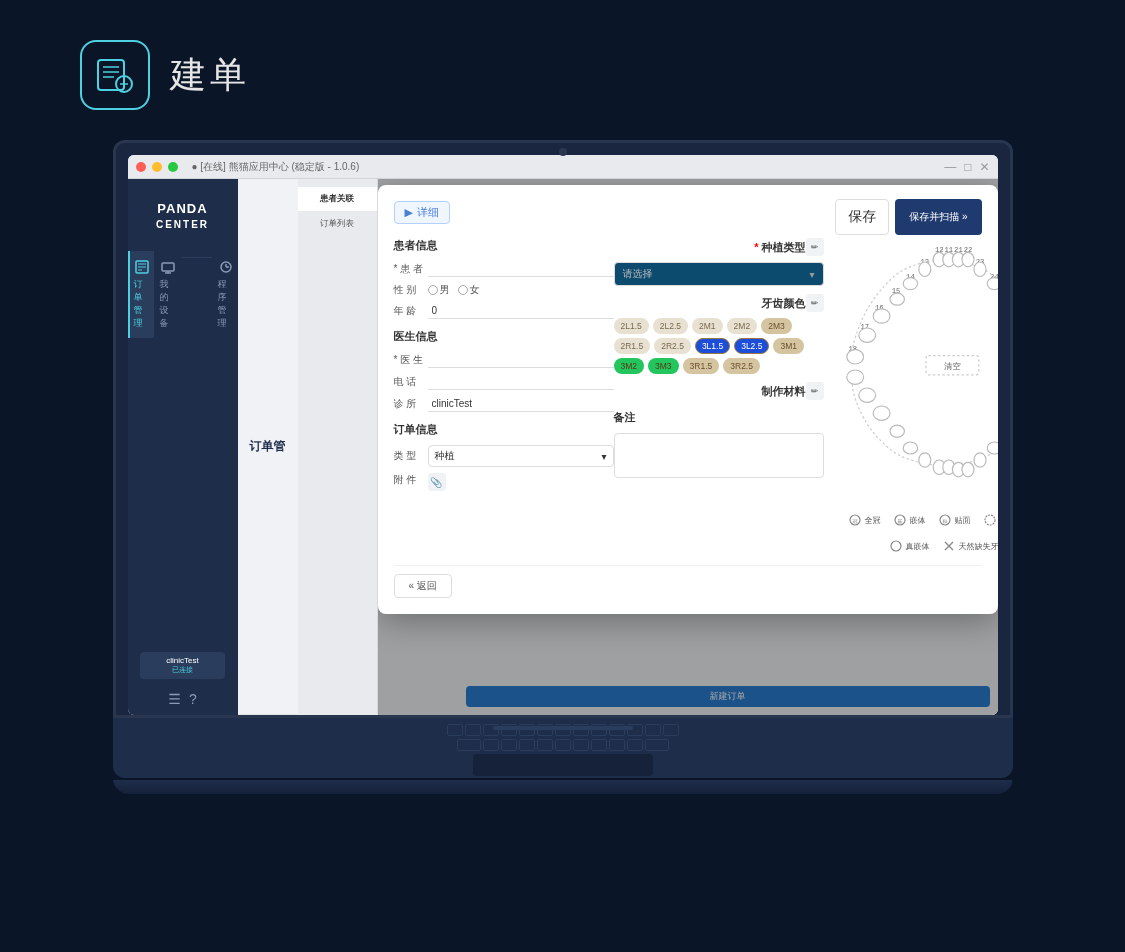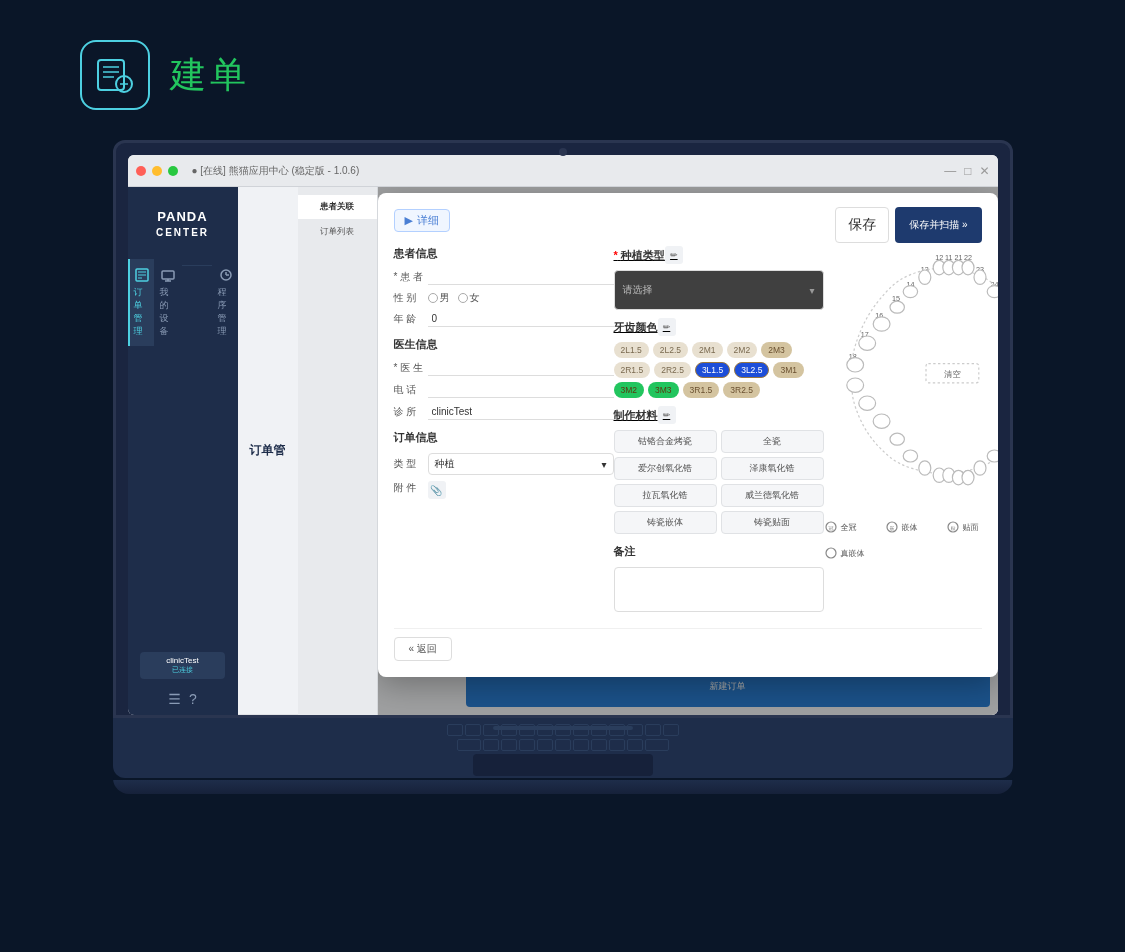--- a/index.html
+++ b/index.html
@@ -26,21 +26,21 @@
       width: 70px;
       height: 70px;
       border: 2.5px solid #4dd0e1;
       border-radius: 16px;
       display: flex;
       align-items: center;
       justify-content: center;
     }
     .logo-icon svg { width: 42px; height: 42px; }
     .header-title {
-      color: #22c55e;
+      color: #e5e5e5;
       font-size: 36px;
       font-weight: 300;
       letter-spacing: 4px;
     }
 
     
     .laptop-container {
       position: relative;
       width: 900px;
       margin-top: 10px;
@@ -70,21 +70,21 @@
     .app-window {
       background: #f0f2f5;
       border-radius: 6px;
       overflow: hidden;
       height: 560px;
       display: flex;
       flex-direction: column;
     }
     .app-titlebar {
       background: #e8eaed;
-      height: 32px;
+      height: 24px;
       display: flex;
       align-items: center;
       padding: 0 8px;
       gap: 6px;
       border-bottom: 1px solid #d0d3d8;
     }
     .titlebar-dot {
       width: 10px; height: 10px;
       border-radius: 50%;
     }
@@ -253,20 +253,21 @@
       gap: 0;
     }
     .modal-left {
       flex: 0 0 220px;
     }
     .modal-middle {
       flex: 0 0 210px;
     }
     .modal-right {
       flex: 1;
+      font-family: Liberation Mono, monospace;
     }
 
     
     .form-section-title {
       font-size: 11px;
       font-weight: bold;
       color: #333;
       margin-bottom: 8px;
       margin-top: 12px;
     }
@@ -335,37 +336,36 @@
     .attachment-row {
       display: flex;
       align-items: flex-start;
       gap: 4px;
     }
 
     
     .implant-dropdown {
       border: 1px solid #ddd;
       border-radius: 4px;
-      padding: 12px 8px;
+      padding: 4px 8px;
       font-size: 10px;
       color: #999;
       display: flex;
       align-items: center;
       justify-content: space-between;
       margin-bottom: 8px;
-      background: #404040;
+      background: #0c4a6e;
     }
 
     
     .section-with-icon {
       display: flex;
       align-items: center;
-      justify-content: flex-start;
+      justify-content: flex-end;
       margin-bottom: 6px;
-      text-decoration: underline;
     }
     .section-label {
       font-size: 11px;
       font-weight: bold;
       color: #333;
     }
     .edit-icon {
       width: 18px; height: 18px;
       background: #f0f2f5;
       border-radius: 3px;
@@ -425,21 +425,21 @@
     
     .tooth-diagram-container {
       position: relative;
       width: 240px;
       margin: 0 auto;
     }
 
     
     .tooth-legend {
       display: flex;
-      justify-content: space-between;
+      justify-content: center;
       gap: 12px;
       margin-top: 6px;
       flex-wrap: wrap;
     }
     .legend-item {
       display: flex;
       align-items: center;
       gap: 3px;
       font-size: 8px;
       color: #555;
@@ -584,21 +584,21 @@
       width: 80%;
       height: 1px;
       background: #2a3d5c;
       margin: 6px auto;
     }
     .new-order-btn {
       background: #2a7fd4;
       color: white;
       border: none;
       border-radius: 4px;
-      padding: 14px 8px;
+      padding: 4px 8px;
       font-size: 9px;
       width: 100%;
       cursor: pointer;
       text-align: center;
     }
   </style>
 </head>
 <body>
 
 <div class="top-header">
@@ -840,30 +840,20 @@
                         <span class="color-chip chip-dark">3M3</span>
                         <span class="color-chip chip-medium">3R1.5</span>
                         <span class="color-chip chip-medium">3R2.5</span>
                       </div>
 
                       
                       <div class="section-with-icon">
                         <span class="section-label">制作材料</span>
                         <div class="edit-icon">✏</div>
                       </div>
-                      <div class="materials-grid">
-                        <span class="material-chip mat-default">钴铬合金烤瓷</span>
-                        <span class="material-chip mat-default">全瓷</span>
-                        <span class="material-chip mat-default">爱尔创氧化锆</span>
-                        <span class="material-chip mat-default">泽康氧化锆</span>
-                        <span class="material-chip mat-default">拉瓦氧化锆</span>
-                        <span class="material-chip mat-default">威兰德氧化锆</span>
-                        <span class="material-chip mat-default">铸瓷嵌体</span>
-                        <span class="material-chip mat-default">铸瓷贴面</span>
-                      </div>
 
                       
                       <div class="form-section-title" style="margin-top:10px;">备注</div>
                       <textarea class="notes-area" style=""></textarea>
                     </div>
 
                     <div class="modal-right">
                       <div class="tooth-diagram-container">
                         
                         <svg class="tooth-diagram" viewBox="0 0 200 220" xmlns="http://www.w3.org/2000/svg">

